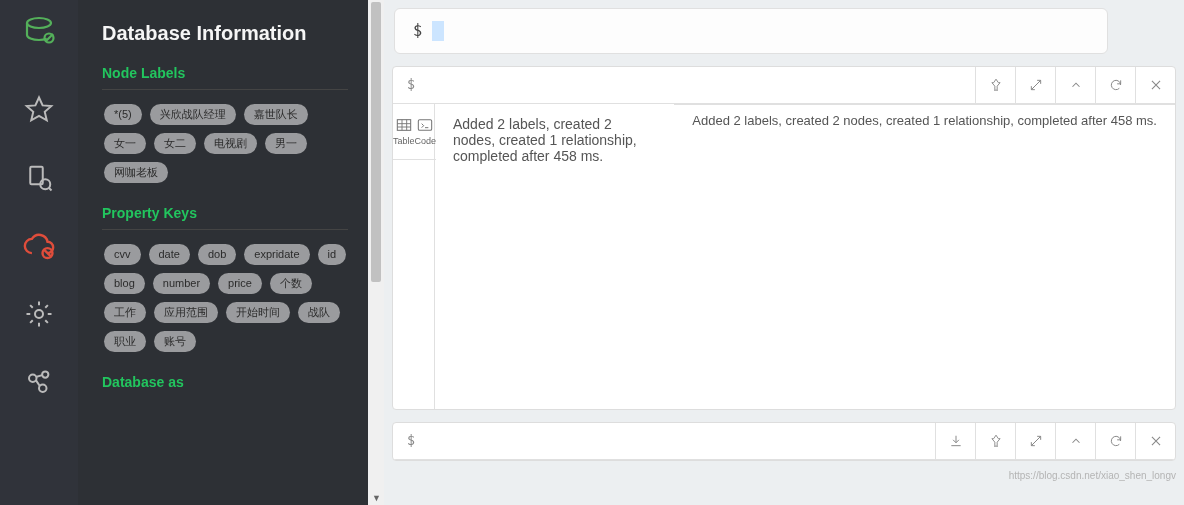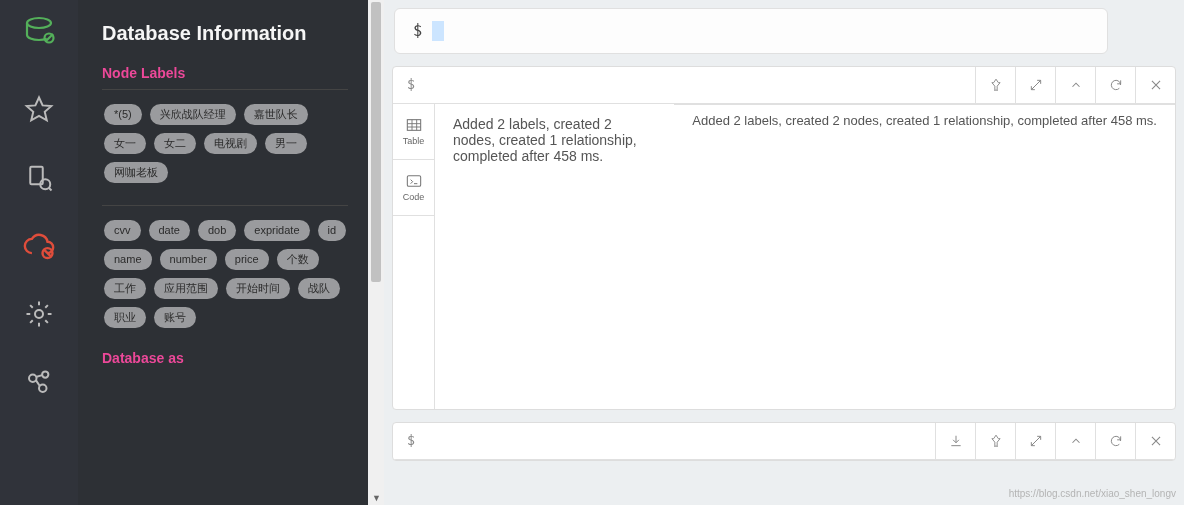--- a/index.html
+++ b/index.html
@@ -5,21 +5,21 @@
 * { margin: 0; padding: 0; box-sizing: border-box; }
 body { font-family: -apple-system, BlinkMacSystemFont, "Segoe UI", Arial, sans-serif; background: #30333a; width: 1184px; height: 505px; overflow: hidden; display: flex; color: #ccc; }
 
 .icon-rail { width: 78px; background: #30333a; display: flex; flex-direction: column; align-items: center; padding-top: 12px; }
 .icon-rail .db-logo { margin-bottom: 26px; }
 .icon-rail .rail-btn { width: 78px; height: 68px; display: flex; align-items: center; justify-content: center; cursor: pointer; }
 .icon-rail .rail-btn.active svg path, .icon-rail .rail-btn.active svg circle, .icon-rail .rail-btn.active svg line { stroke: #df4d3b; }
 
 .sidebar { width: 290px; background: #2d3035; padding: 22px 20px 4px 24px; overflow-y: auto; }
 .sidebar h1 { font-size: 20px; font-weight: 600; color: #f5f5f5; margin-bottom: 20px; }
-.sidebar h2 { font-size: 14px; font-weight: 600; color: #ec4899; margin-bottom: 8px; }
+.sidebar h2 { font-size: 14px; font-weight: 600; color: #22c55e; margin-bottom: 8px; }
 .sidebar .divider { height: 1px; background: #444; margin: 8px 0 14px; }
 .chip-group { display: flex; flex-wrap: wrap; gap: 8px 8px; margin-left: 2px; }
 .chip { background: #9a9b9e; color: #2b2b2b; font-size: 11px; padding: 5px 10px; border-radius: 11px; cursor: pointer; line-height: 1; }
 .section { margin-bottom: 22px; }
 
 .scrollbar-gutter { width: 16px; background: #f0f0f0; position: relative; }
 .scrollbar-gutter::before { content:""; position:absolute; top:0; left:0; right:0; height:18px; background:#f0f0f0; }
 .scrollbar-gutter .thumb { position: absolute; top: 2px; left: 3px; width: 10px; height: 280px; background: #c1c1c1; border-radius: 2px; }
 .scrollbar-gutter .arrow-down { position:absolute; bottom:2px; left:4px; font-size:9px; color:#666; }
 
@@ -32,27 +32,27 @@
 .top-action { cursor: pointer; padding: 4px; }
 
 .result-frame { background: #fff; border: 1px solid #ddd; border-radius: 4px; display: flex; flex-direction: column; overflow:hidden; }
 .frame-header { height: 37px; display: flex; border-bottom: 1px solid #e0e0e0; }
 .frame-cmd { flex: 1; display: flex; align-items: center; padding: 0 14px; font-family: "Fira Code", Consolas, monospace; font-size: 13px; color: #555; }
 .frame-cmd .prompt { color: #888; margin-right: 10px; }
 .frame-btns { display: flex; }
 .frame-btn { width: 40px; display: flex; align-items: center; justify-content: center; border-left: 1px solid #e0e0e0; cursor: pointer; }
 
 .frame-body { display: flex; height: 305px; }
-.view-tabs { width: 42px; display: flex; flex-direction: column; border-right: 1px solid #e0e0e0; }
+.view-tabs { width: 42px; display: flex; flex-direction: row; border-right: 1px solid #e0e0e0; }
 .view-tab { height: 56px; display: flex; flex-direction: column; align-items: center; justify-content: center; gap: 4px; border-bottom: 1px solid #e0e0e0; font-size: 9px; color: #666; cursor: pointer; }
 .frame-content { flex: 1; display: flex; flex-direction: row; }
 .result-text { padding: 12px 18px; font-size: 14px; color: #555; flex: 1; }
 .frame-footer { border-top: 1px solid #e0e0e0; padding: 8px 18px; font-size: 13px; color: #555; }
 
-.watermark { position: absolute; right: 8px; bottom: 6px; font-size: 10px; color: #b4b4b4; }
+.watermark { position: absolute; right: 8px; bottom: 24px; font-size: 10px; color: #b4b4b4; }
 </style>
 </head>
 <body>
 
 <div class="icon-rail">
   <div class="db-logo">
     <svg width="34" height="34" viewBox="0 0 34 34">
         <ellipse cx="17" cy="11" rx="12" ry="5" fill="none" stroke="#54b05a" stroke-width="2.2"></ellipse>
         <path d="M5 11v12c0 2.8 5.4 5 12 5 3 0 5.7-.5 7.8-1.2" fill="none" stroke="#54b05a" stroke-width="2.2"></path>
         <circle cx="27" cy="26" r="4.5" fill="none" stroke="#54b05a" stroke-width="2.2"></circle>
@@ -108,28 +108,29 @@
         <span class="chip">女一</span>
         <span class="chip">女二</span>
         <span class="chip">电视剧</span>
         <span class="chip">男一</span>
         <span class="chip">网咖老板</span>
       </div>
   </div>
 
 
   <div class="section">
+    <h2>Property Keys</h2>
     <div class="divider"></div>
     <div class="chip-group" id="chips-propkeys">
         <span class="chip">cvv</span>
         <span class="chip">date</span>
         <span class="chip">dob</span>
         <span class="chip">expridate</span>
         <span class="chip">id</span>
-        <span class="chip">name</span>
+        <span class="chip">blog</span>
         <span class="chip">number</span>
         <span class="chip">price</span>
         <span class="chip">个数</span>
         <span class="chip">工作</span>
         <span class="chip">应用范围</span>
         <span class="chip">开始时间</span>
         <span class="chip">战队</span>
         <span class="chip">职业</span>
         <span class="chip">账号</span>
       </div>

